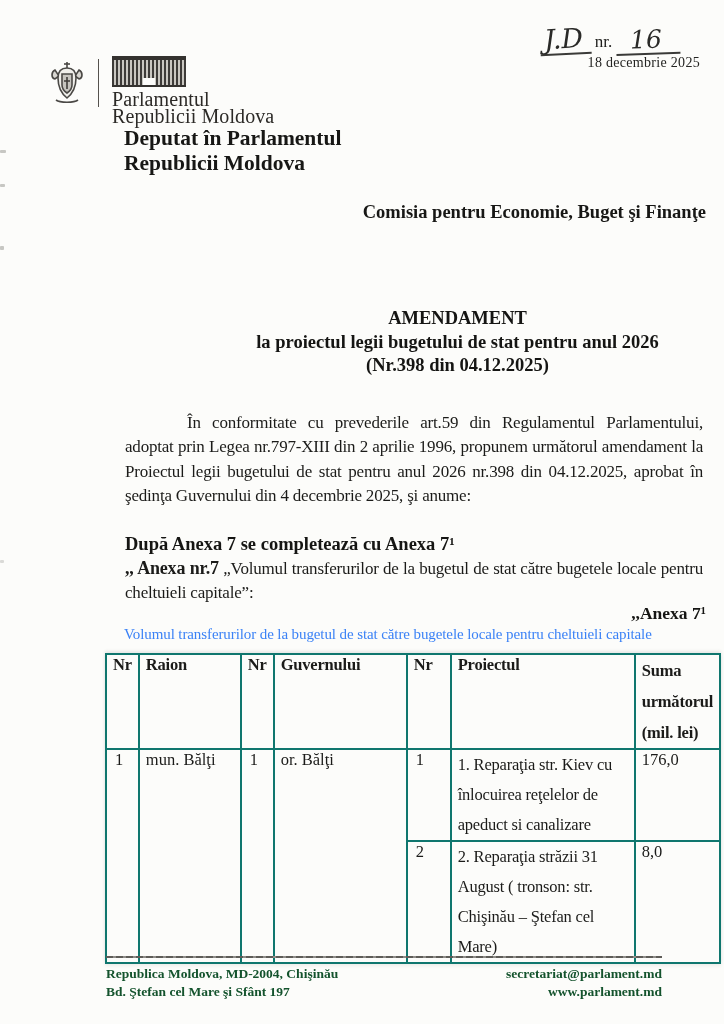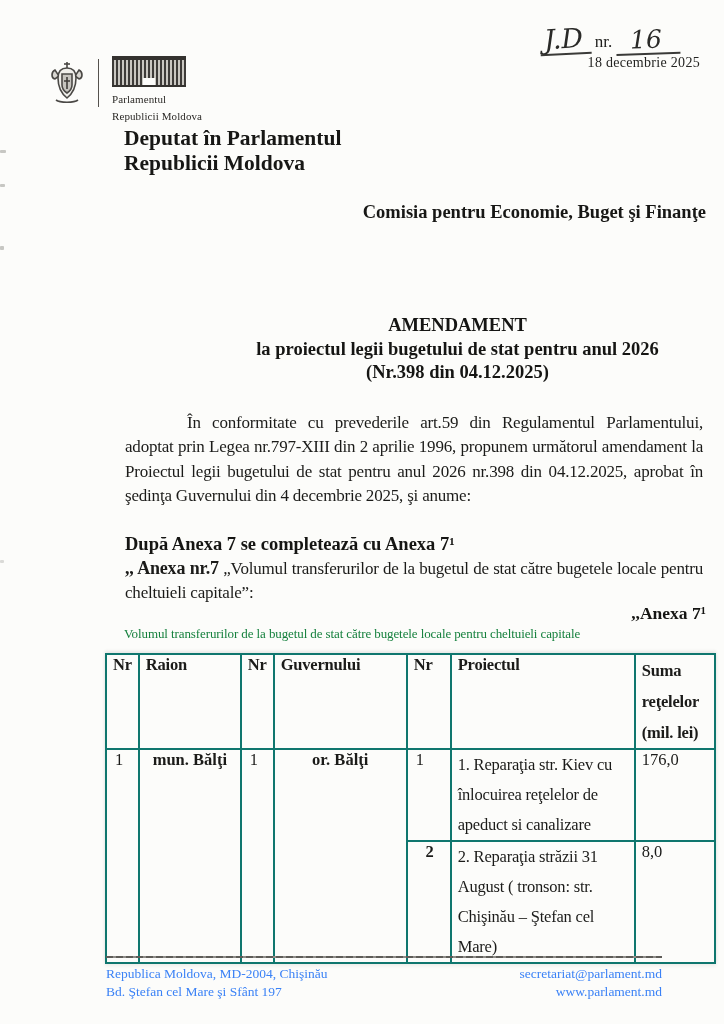--- a/index.html
+++ b/index.html
@@ -20,72 +20,72 @@
   .m4{top:560px;width:4px;height:3px;opacity:.35;}
 
   
   .logo-block{position:absolute;left:49px;top:56px;display:flex;align-items:flex-start;}
   .arms{width:36px;height:48px;margin-top:2px;}
   .logo-divider{width:1px;height:48px;background:#55524e;margin:3px 13px 0 13px;}
   .building{width:74px;height:25px;
     background:repeating-linear-gradient(90deg,#3d3b38 0px,#3d3b38 2px,#c9c7c1 2px,#c9c7c1 4px);
     border-top:4px solid #34322f;border-bottom:2px solid #34322f;position:relative;}
   .building:after{content:"";position:absolute;left:31px;bottom:0;width:12px;height:7px;background:#fcfcfa;}
-  .org-name{font-size:11px;line-height:16.5px;color:#2c2a27;margin-top:4px;letter-spacing:.1px;}
+  .org-name{font-size:20px;line-height:16.5px;color:#2c2a27;margin-top:4px;letter-spacing:.1px;}
 
   
   .reg-block{position:absolute;left:520px;top:26px;width:180px;}
   .reg-line{display:flex;align-items:flex-end;justify-content:center;}
   .hw{font-family:"DejaVu Serif",serif;font-style:italic;color:#2a2a28;}
   .hw-initials{font-size:27px;transform:rotate(-3deg);display:inline-block;
     border-bottom:2px solid #3a3a38;padding:0 8px 1px 4px;line-height:26px;}
   .nr-label{font-size:17px;margin:0 4px 3px 4px;}
   .hw-number{font-size:25px;transform:rotate(-2deg);display:inline-block;
     border-bottom:2px solid #3a3a38;padding:0 18px 1px 14px;line-height:25px;}
   .reg-date{font-size:14px;text-align:right;color:#232321;letter-spacing:.3px;}
 
   
   .deputy{position:absolute;left:124px;top:126px;font-weight:bold;font-size:21.5px;line-height:25px;color:#171715;}
   .committee{position:absolute;left:0;top:202px;width:706px;text-align:right;font-weight:bold;font-size:18.5px;color:#171715;}
 
   
-  .title-block{position:absolute;left:194px;top:314px;width:527px;text-align:center;
+  .title-block{position:absolute;left:194px;top:307px;width:527px;text-align:center;
     font-weight:bold;font-size:18.5px;line-height:23.5px;color:#151513;}
 
   
   .paragraph{position:absolute;left:125px;top:411px;width:578px;
     font-size:17px;line-height:24.4px;letter-spacing:-0.2px;text-align:justify;text-indent:62px;color:#1b1b19;}
   .amend-heading{position:absolute;left:125px;top:534px;font-weight:bold;font-size:18.5px;color:#151513;}
   .amend-lead{position:absolute;left:125px;top:557px;width:578px;
     font-size:17px;line-height:23.5px;letter-spacing:-0.2px;text-align:justify;color:#1b1b19;}
   .amend-lead b{font-size:18px;}
   .anexa-label{position:absolute;left:0;top:603px;width:706px;text-align:right;
     font-weight:bold;font-size:17.5px;color:#151513;}
-  .caption{position:absolute;left:124px;top:626px;width:580px;font-size:13px;letter-spacing:-0.1px;color:#15803d;}
+  .caption{position:absolute;left:124px;top:626px;width:580px;font-size:15px;letter-spacing:-0.1px;color:#3b82f6;}
 
   
   .budget-table{position:absolute;left:105px;top:653px;border-collapse:collapse;table-layout:fixed;
     box-shadow:0 -2px 3px rgba(60,60,55,.10), 0 2px 3px rgba(60,60,55,.08);}
   .budget-table th,.budget-table td{
     border:2px solid #0f766e;vertical-align:top;text-align:left;
     padding:0 6px;font-size:16.5px;color:#1b1b19;}
   .budget-table th{font-weight:bold;height:72px;letter-spacing:-0.2px;}
   .th-suma{line-height:31px;}
   .col-nr1{width:30px;} .col-raion{width:102px;} .col-nr2{width:29px;}
   .col-loc{width:133px;} .col-nr3{width:44px;} .col-pro{width:184px;} .col-suma{width:80px;}
-  td.cell-bold{font-weight:bold;text-align:center;}
+  td.cell-bold{font-weight:normal;}
   td.cell-project{line-height:30px;letter-spacing:-0.2px;}
   tr.subrow-a td{height:81px;}
   tr.subrow-b td{height:103px;}
   td.cell-num{padding-left:8px;}
 
   
   .footer{position:absolute;left:106px;top:956px;width:556px;}
   .footer-rule{height:2px;background:repeating-linear-gradient(90deg,#5e5c58 0 7px,#8f8d88 7px 10px);margin-bottom:7px;}
-  .footer-cols{display:flex;justify-content:space-between;font-size:13.5px;line-height:17.5px;color:#3b82f6;}
+  .footer-cols{display:flex;justify-content:space-between;font-size:13.5px;line-height:17.5px;color:#14532d;font-weight:bold;}
   .footer-right{text-align:right;}
 </style>
 </head>
 <body>
 
 <div class="page">
 
   <div class="scan-mark m1"></div>
   <div class="scan-mark m2"></div>
   <div class="scan-mark m3"></div>
@@ -157,21 +157,21 @@
         <col class="col-suma">
     </colgroup>
     <tbody>
         <tr>
       <th>Nr</th>
       <th>Raion</th>
       <th>Nr</th>
       <th>Guvernului</th>
       <th>Nr</th>
       <th>Proiectul</th>
-      <th class="th-suma">Suma reţelelor (mil. lei)</th>
+      <th class="th-suma">Suma următorul (mil. lei)</th>
     </tr>
     <tr class="subrow-a">
       <td class="cell-num" rowspan="2">1</td>
       <td class="cell-bold" rowspan="2">mun. Bălţi</td>
       <td class="cell-num" rowspan="2">1</td>
       <td class="cell-bold" rowspan="2">or. Bălţi</td>
       <td class="cell-num">1</td>
       <td class="cell-project">1. Reparaţia str. Kiev cu înlocuirea reţelelor de apeduct si canalizare</td>
       <td>176,0</td>
     </tr>

